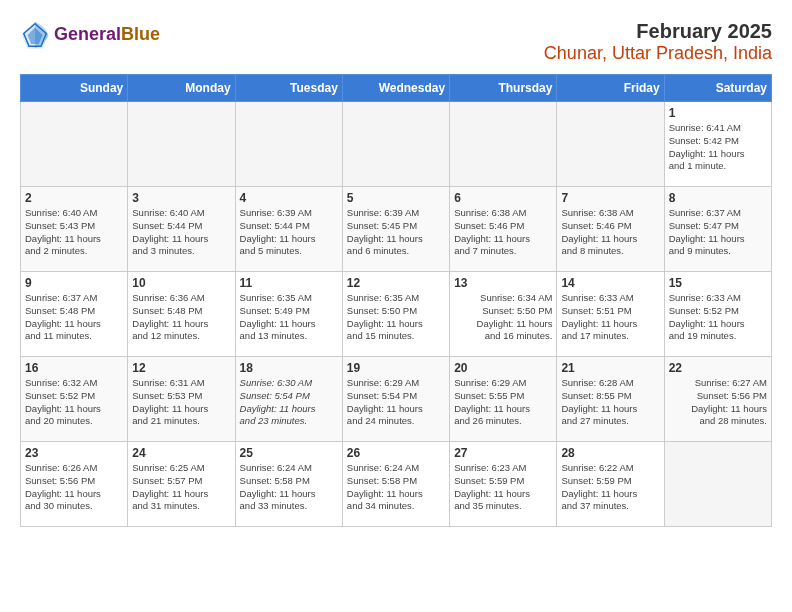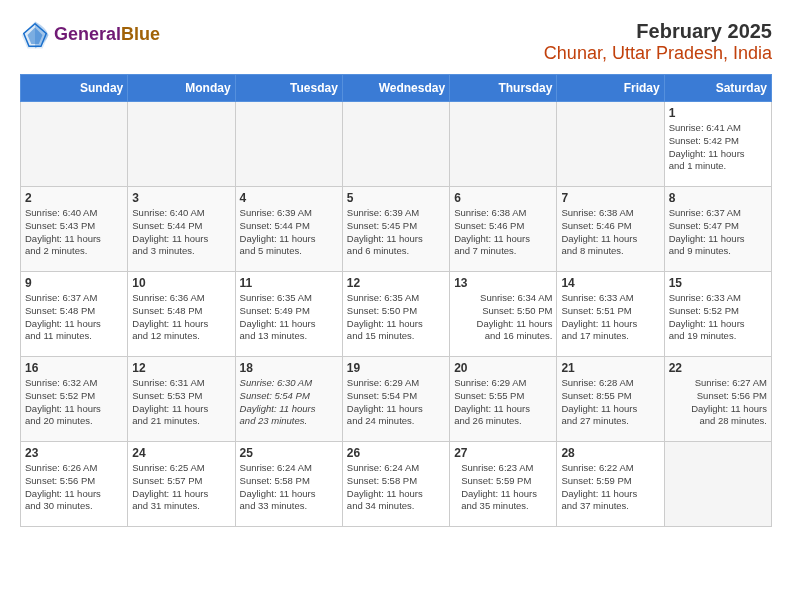--- a/index.html
+++ b/index.html
@@ -311,21 +311,21 @@
         </td>
         <td>
           <span class="day-num">26</span>
           <div class="day-info" style="white-space: pre-line;">Sunrise: 6:24 AM
 Sunset: 5:58 PM
 Daylight: 11 hours
 and 34 minutes.</div>
         </td>
         <td>
           <span class="day-num">27</span>
-          <div class="day-info" style="white-space: pre-line; margin-left: 7px;">Sunrise: 6:23 AM
+          <div class="day-info" style="white-space: pre-line;">Sunrise: 6:23 AM
 Sunset: 5:59 PM
 Daylight: 11 hours
 and 35 minutes.</div>
         </td>
         <td>
           <span class="day-num">28</span>
           <div class="day-info" style="white-space: pre-line;">Sunrise: 6:22 AM
 Sunset: 5:59 PM
 Daylight: 11 hours
 and 37 minutes.</div>

